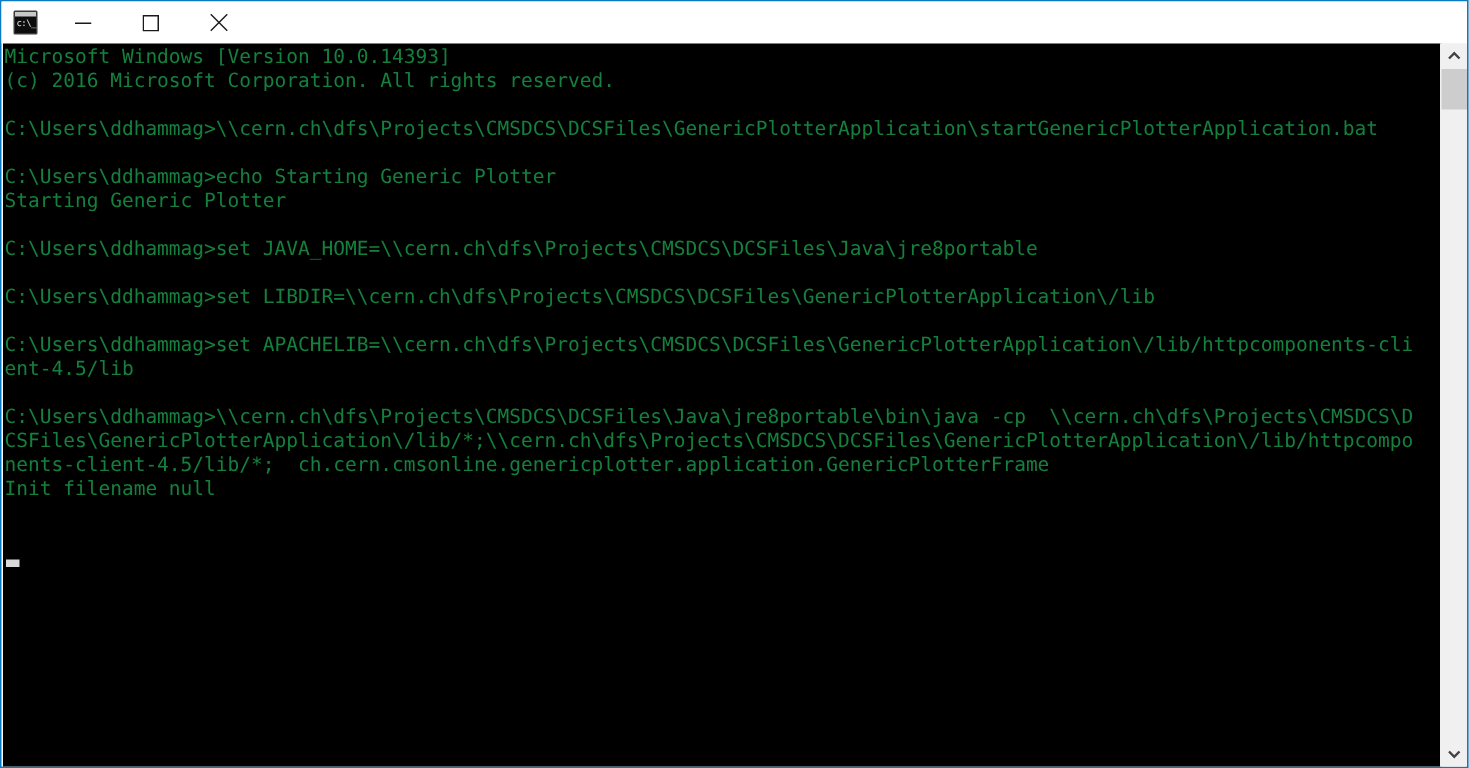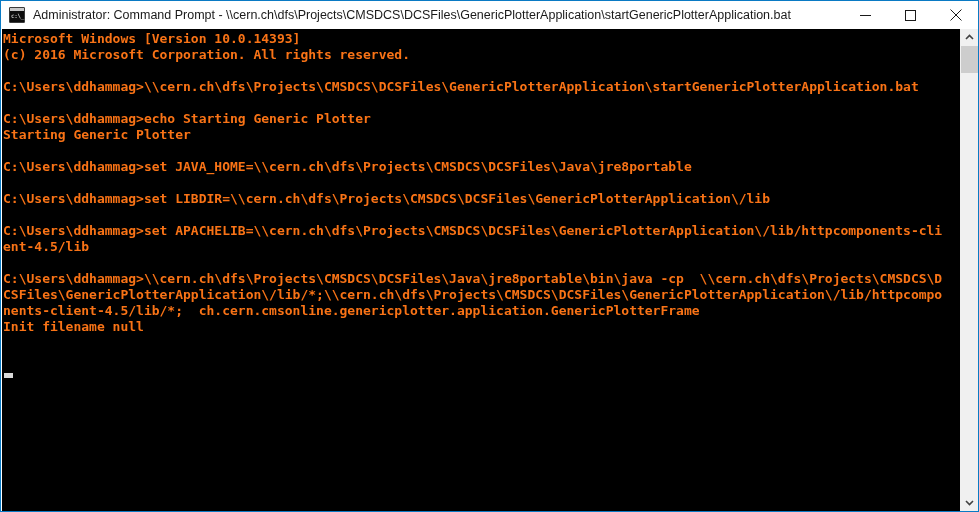--- a/index.html
+++ b/index.html
@@ -99,24 +99,23 @@
     overflow: hidden;
   }
   #console-text {
     position: absolute;
     left: 1px;
     top: 2px;
     margin: 0;
     font-family: "DejaVu Sans Mono", monospace;
     font-size: 13px;
     line-height: 16px;
-    color: #f97316;
+    color: #15803d;
     white-space: pre;
     letter-spacing: 0px;
-    font-weight: bold;
   }
   #caret {
     position: absolute;
     left: 2px;
     top: 344px;
     width: 9px;
     height: 5px;
     background: #d9d9d9;
   }
 
@@ -162,21 +161,20 @@
 </head>
 <body>
 
 <div id="window">
 
   <div id="titlebar">
     <div id="app-icon">
       <div class="icon-topbar"></div>
       <div class="icon-text">c:\_</div>
     </div>
-    <div id="title-text">Administrator: Command Prompt - \\cern.ch\dfs\Projects\CMSDCS\DCSFiles\GenericPlotterApplication\startGenericPlotterApplication.bat</div>
     <div class="win-buttons">
       <div class="win-btn">
         <svg class="glyph" width="11" height="11" viewBox="0 0 11 11">
           <line x1="0" y1="5.5" x2="11" y2="5.5" stroke="#1a1a1a" stroke-width="1"></line>
         </svg>
       </div>
       <div class="win-btn">
         <svg class="glyph" width="11" height="11" viewBox="0 0 11 11">
           <rect x="0.5" y="0.5" width="10" height="10" fill="none" stroke="#1a1a1a" stroke-width="1"></rect>
         </svg>

